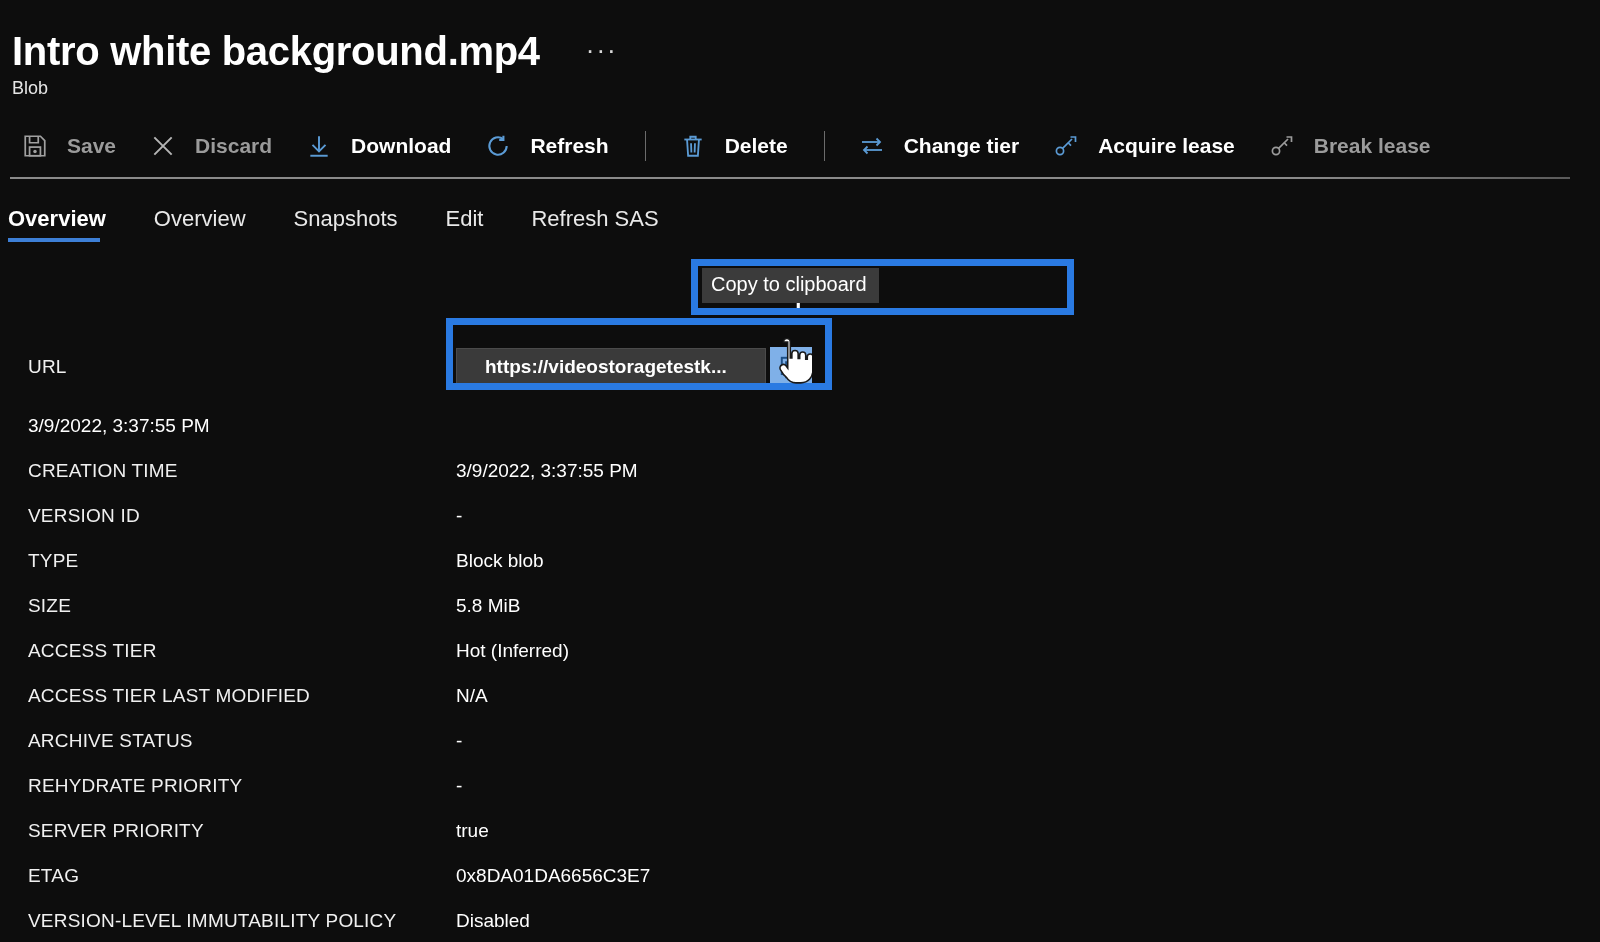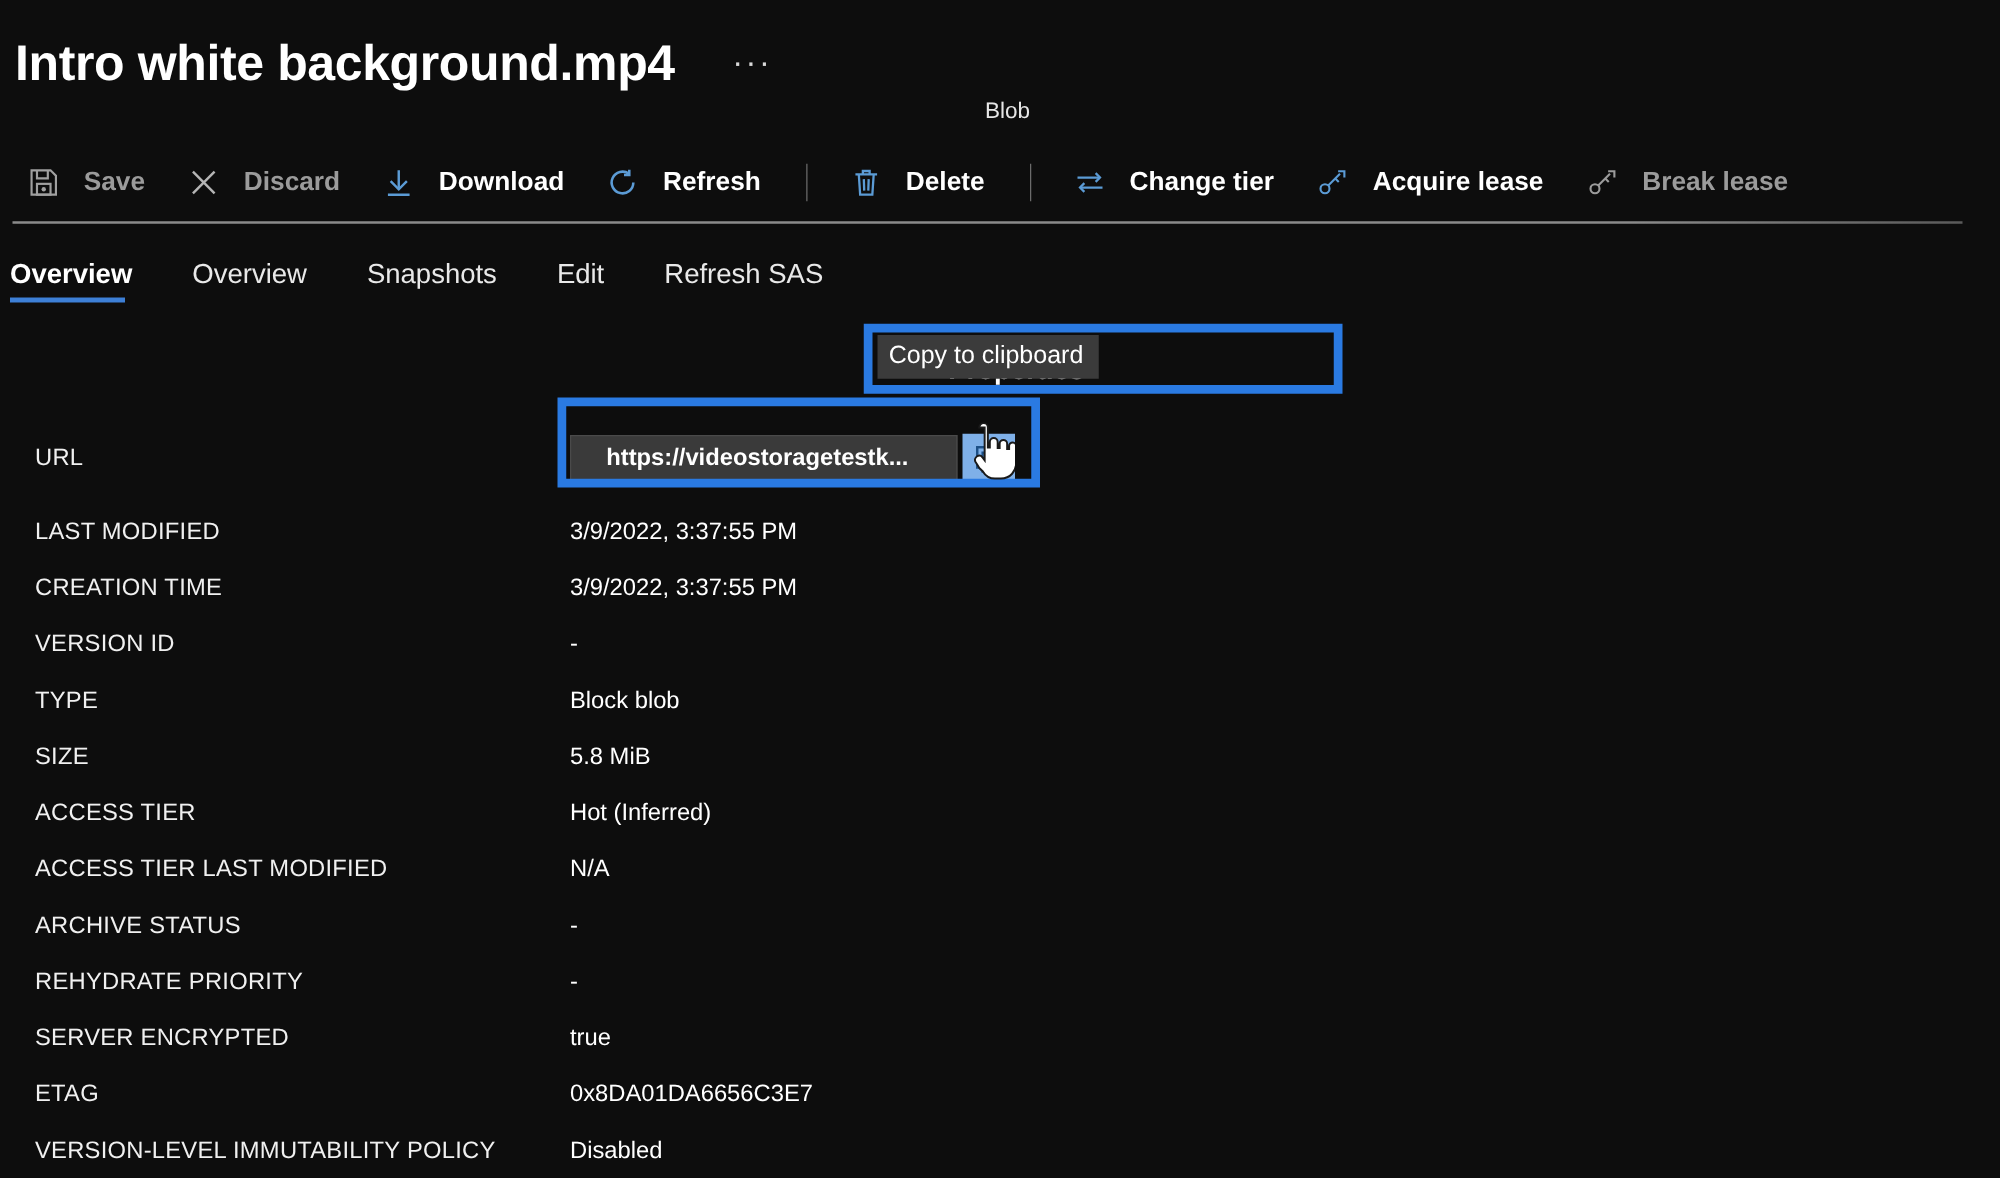--- a/index.html
+++ b/index.html
@@ -16,21 +16,21 @@
   .header { position: absolute; left: 0; top: 16px; width: 1600px; }
   .title-row { display: flex; align-items: baseline; padding-left: 12px; padding-top: 10px; }
   .page-title {
     font-size: 40px; font-weight: bold; color: #ffffff;
     letter-spacing: -0.3px; line-height: 50px; white-space: nowrap;
   }
   .ellipsis-btn {
     margin-left: 46px; color: #d8d8d8; font-size: 26px; line-height: 26px;
     letter-spacing: 2px; cursor: pointer; position: relative; top: -6px;
   }
-  .subtitle { padding-left: 12px; margin-top: 2px; font-size: 18px; color: #e6e6e6; text-align: center; }
+  .subtitle { padding-left: 12px; margin-top: 2px; font-size: 18px; color: #e6e6e6; }
 
   
   .cmdbar {
     position: absolute; left: 0; top: 118px; width: 1600px; height: 56px;
     display: flex; align-items: center; padding-left: 22px; gap: 0px;
   }
   .cmd {
     display: flex; align-items: center; gap: 19px;
     margin-right: 34px; cursor: pointer; white-space: nowrap;
   }
@@ -246,21 +246,20 @@
             <svg width="26" height="26" viewBox="0 0 24 24" fill="none" stroke="#1c4f86" stroke-width="1.8">
               <rect x="3.5" y="3.5" width="12" height="15"></rect>
               <path d="M7.5 7.5 L19.5 7.5 L19.5 21.5 L7.5 21.5 Z" fill="#cfe2f7" stroke="#1c4f86"></path>
             </svg>
           </span>
         </div>
       </div>
     </div>
 
     <div class="prow">
-      <div class="plabel">LAST MODIFIED</div>
       <div class="pvalue">3/9/2022, 3:37:55 PM</div>
     </div>
     <div class="prow">
       <div class="plabel">CREATION TIME</div>
       <div class="pvalue">3/9/2022, 3:37:55 PM</div>
     </div>
     <div class="prow">
       <div class="plabel">VERSION ID</div>
       <div class="pvalue">-</div>
     </div>
@@ -282,21 +281,21 @@
     </div>
     <div class="prow">
       <div class="plabel">ARCHIVE STATUS</div>
       <div class="pvalue">-</div>
     </div>
     <div class="prow">
       <div class="plabel">REHYDRATE PRIORITY</div>
       <div class="pvalue">-</div>
     </div>
     <div class="prow">
-      <div class="plabel">SERVER ENCRYPTED</div>
+      <div class="plabel">SERVER PRIORITY</div>
       <div class="pvalue">true</div>
     </div>
     <div class="prow">
       <div class="plabel">ETAG</div>
       <div class="pvalue">0x8DA01DA6656C3E7</div>
     </div>
     <div class="prow">
       <div class="plabel">VERSION-LEVEL IMMUTABILITY POLICY</div>
       <div class="pvalue">Disabled</div>
     </div>

